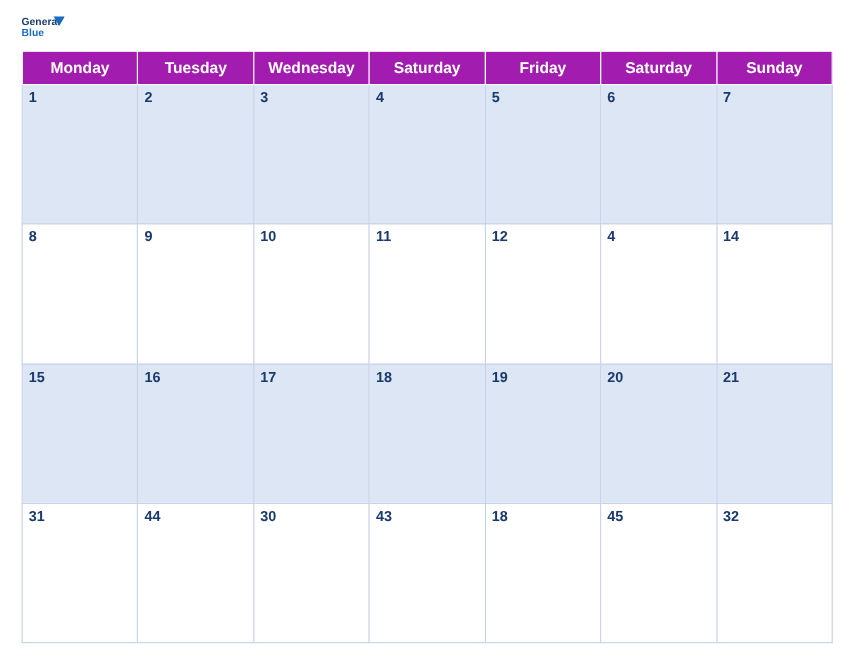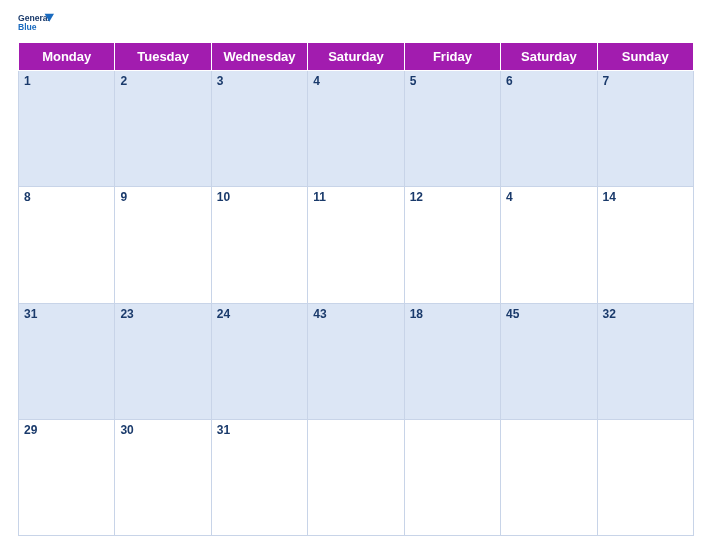--- a/index.html
+++ b/index.html
@@ -162,50 +162,58 @@
         </td>
         <td>
           <span class="day-num">4</span>
         </td>
         <td>
           <span class="day-num">14</span>
         </td>
       </tr>
       <tr>
         <td>
+          <span class="day-num">15</span>
+        </td>
+        <td>
+          <span class="day-num">16</span>
+        </td>
+        <td>
+          <span class="day-num">17</span>
+        </td>
+        <td>
+          <span class="day-num">18</span>
+        </td>
+        <td>
+          <span class="day-num">19</span>
+        </td>
+        <td>
+          <span class="day-num">20</span>
+        </td>
+        <td>
+          <span class="day-num">21</span>
+        </td>
+      </tr>
+      <tr>
+        <td>
           <span class="day-num">31</span>
         </td>
         <td>
-          <span class="day-num">23</span>
-        </td>
-        <td>
-          <span class="day-num">24</span>
+          <span class="day-num">44</span>
+        </td>
+        <td>
+          <span class="day-num">30</span>
         </td>
         <td>
           <span class="day-num">43</span>
         </td>
         <td>
           <span class="day-num">18</span>
         </td>
         <td>
           <span class="day-num">45</span>
         </td>
         <td>
           <span class="day-num">32</span>
         </td>
-      </tr>
-      <tr>
-        <td>
-          <span class="day-num">29</span>
-        </td>
-        <td>
-          <span class="day-num">30</span>
-        </td>
-        <td>
-          <span class="day-num">31</span>
-        </td>
-        <td class="empty-cell"></td>
-        <td class="empty-cell"></td>
-        <td class="empty-cell"></td>
-        <td class="empty-cell"></td>
       </tr>
     </tbody>
 </table>
 
 </body></html>

